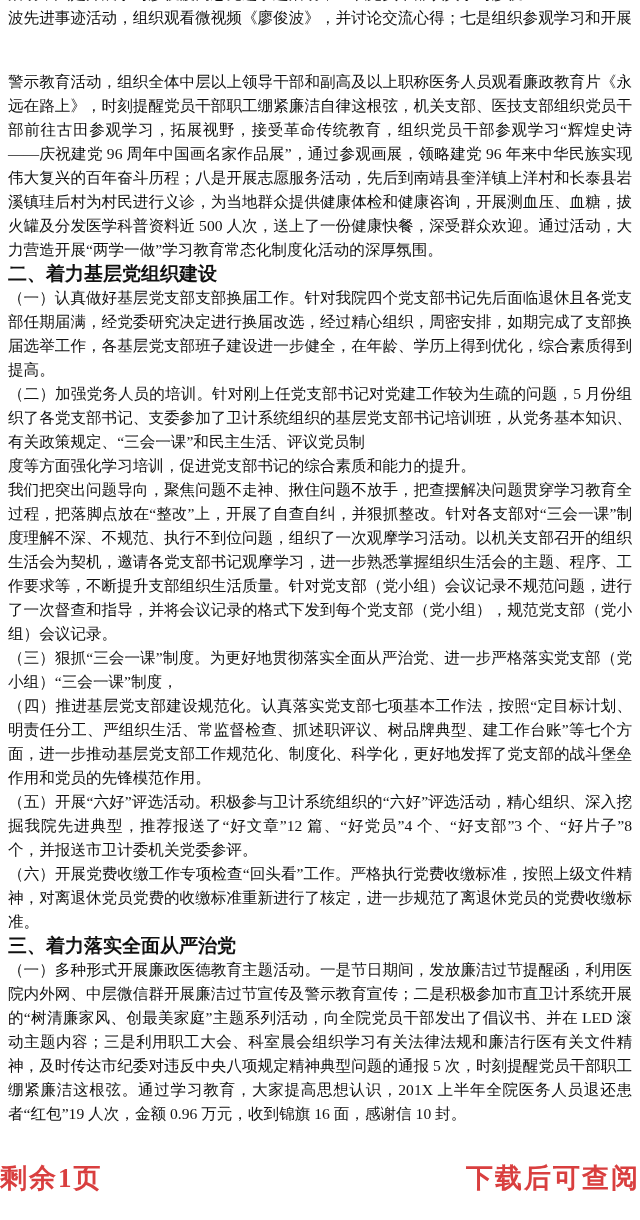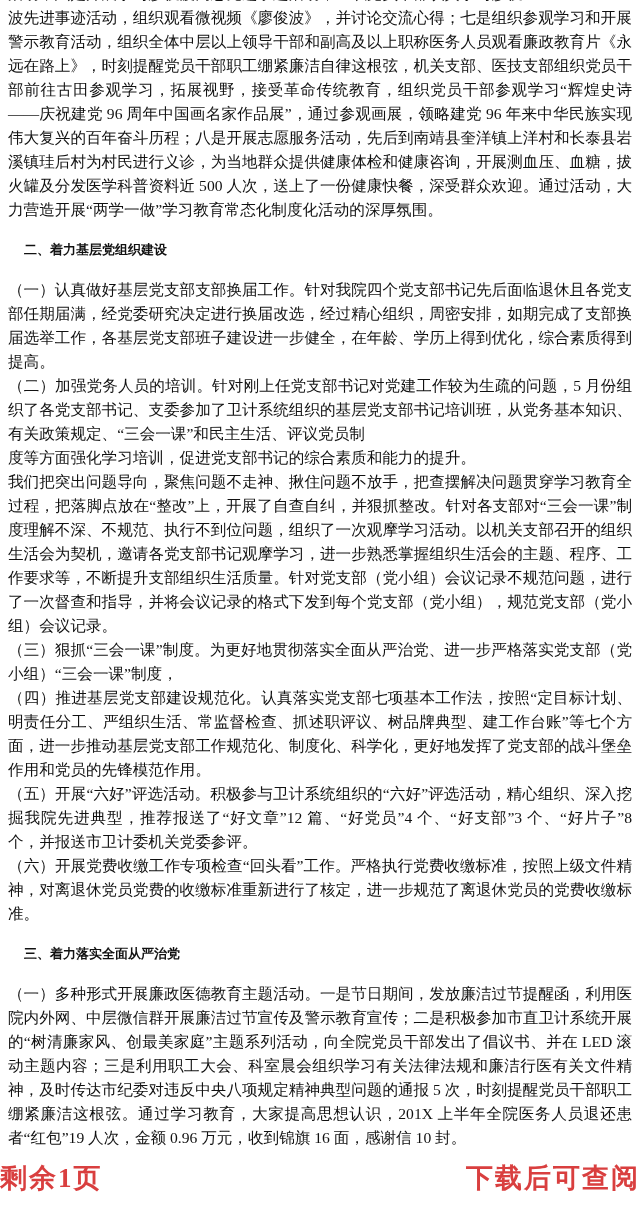--- a/index.html
+++ b/index.html
@@ -24,24 +24,25 @@
     overflow: hidden;
   }
   .clip p {
     margin: 0;
     transform: translateY(-18px);
   }
   .para {
     margin: 0;
   }
   .gap-after {
+    margin-bottom: 40px;
   }
   .heading {
-    margin: 16px;
-    font-size: 13px;
+    margin: 0;
+    font-size: 19px;
     line-height: 24px;
     font-weight: bold;
   }
   .footer {
     position: absolute;
     left: 0;
     bottom: 24px;
     width: 100%;
     display: flex;
     justify-content: space-between;

